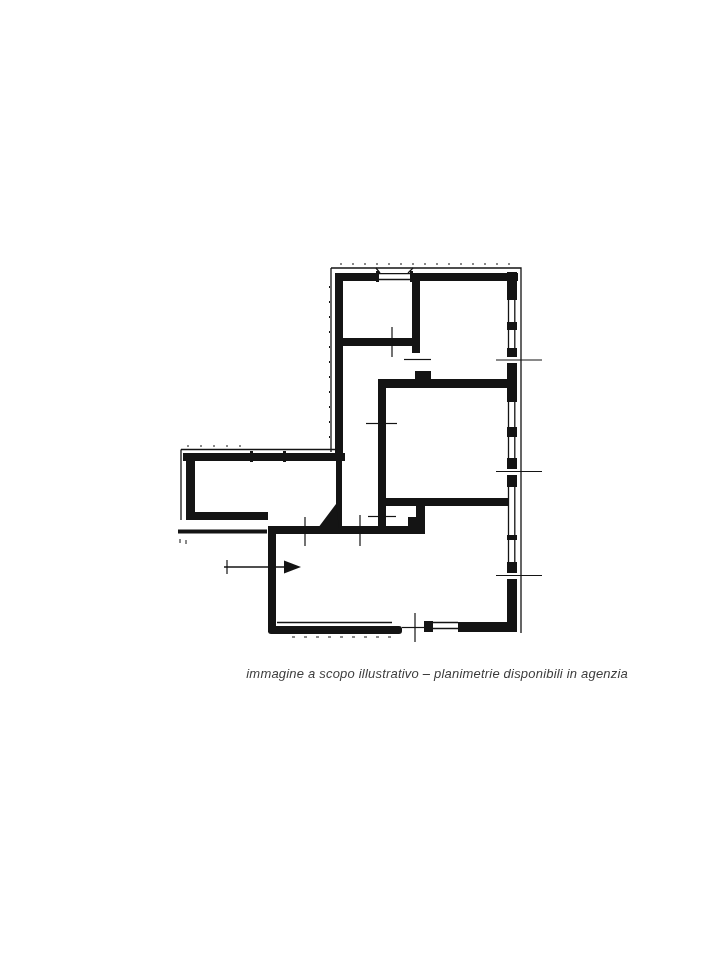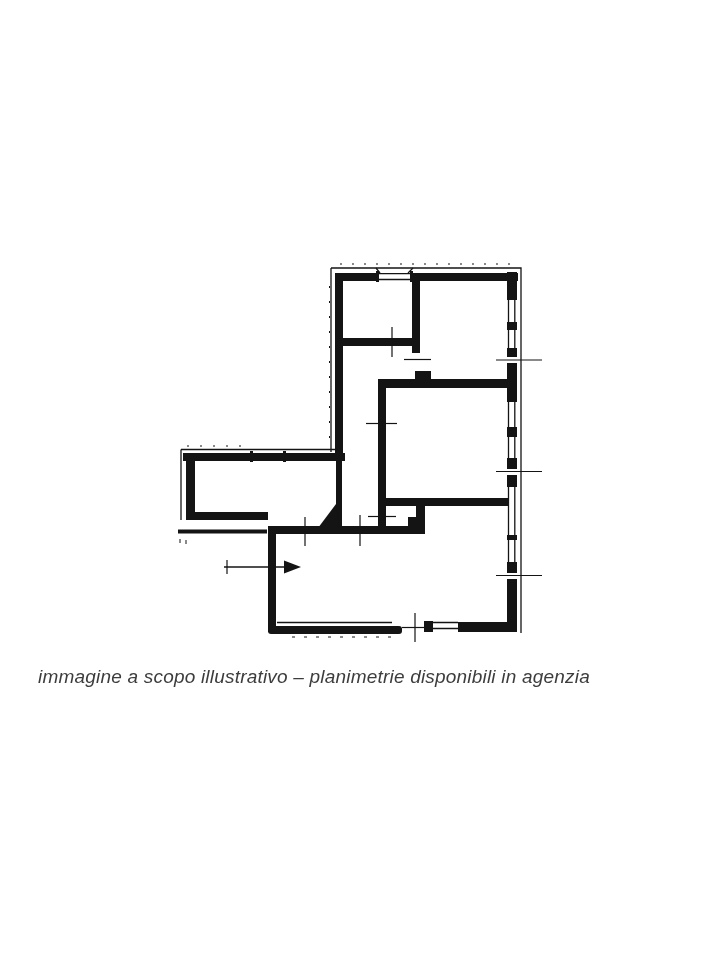--- a/index.html
+++ b/index.html
@@ -16,23 +16,23 @@
     left: 0; top: 0;
     width: 720px; height: 960px;
   }
   svg.plan { display: block; color: var(--ink, #141414); }
   .caption {
     position: absolute;
     left: 0;
     top: 666px;
     width: 628px;
     margin: 0;
-    text-align: center;
+    text-align: right;
     font-style: italic;
-    font-size: 19px;
+    font-size: 13px;
     letter-spacing: 0.2px;
     color: var(--caption, #3d3d3d);
   }
   .w  { fill: currentColor; stroke: none; }            
   .ln { stroke: currentColor; fill: none; stroke-width: 1.3px; } 
   .tk { stroke: currentColor; fill: none; stroke-width: 1.2px; } 
   .hz { stroke: currentColor; fill: none; stroke-width: 1px; }   
   .thick { stroke: currentColor; fill: none; stroke-width: 4px; }
 </style>
 </head>

